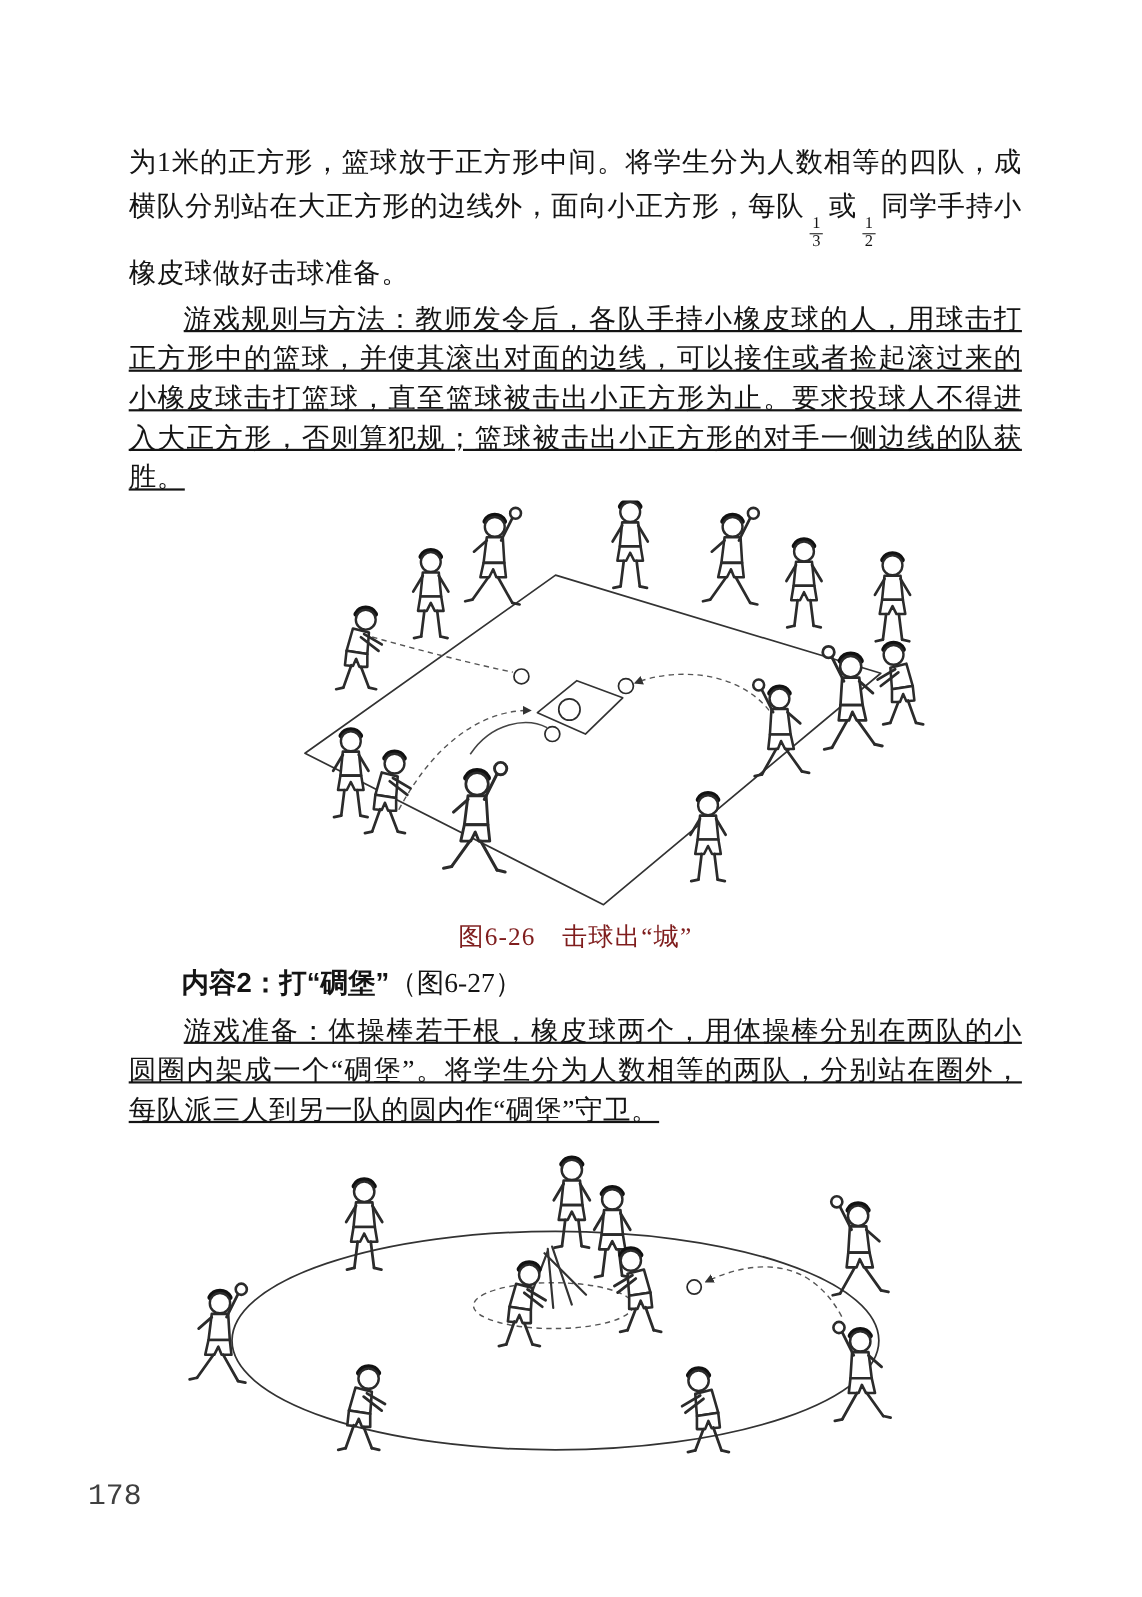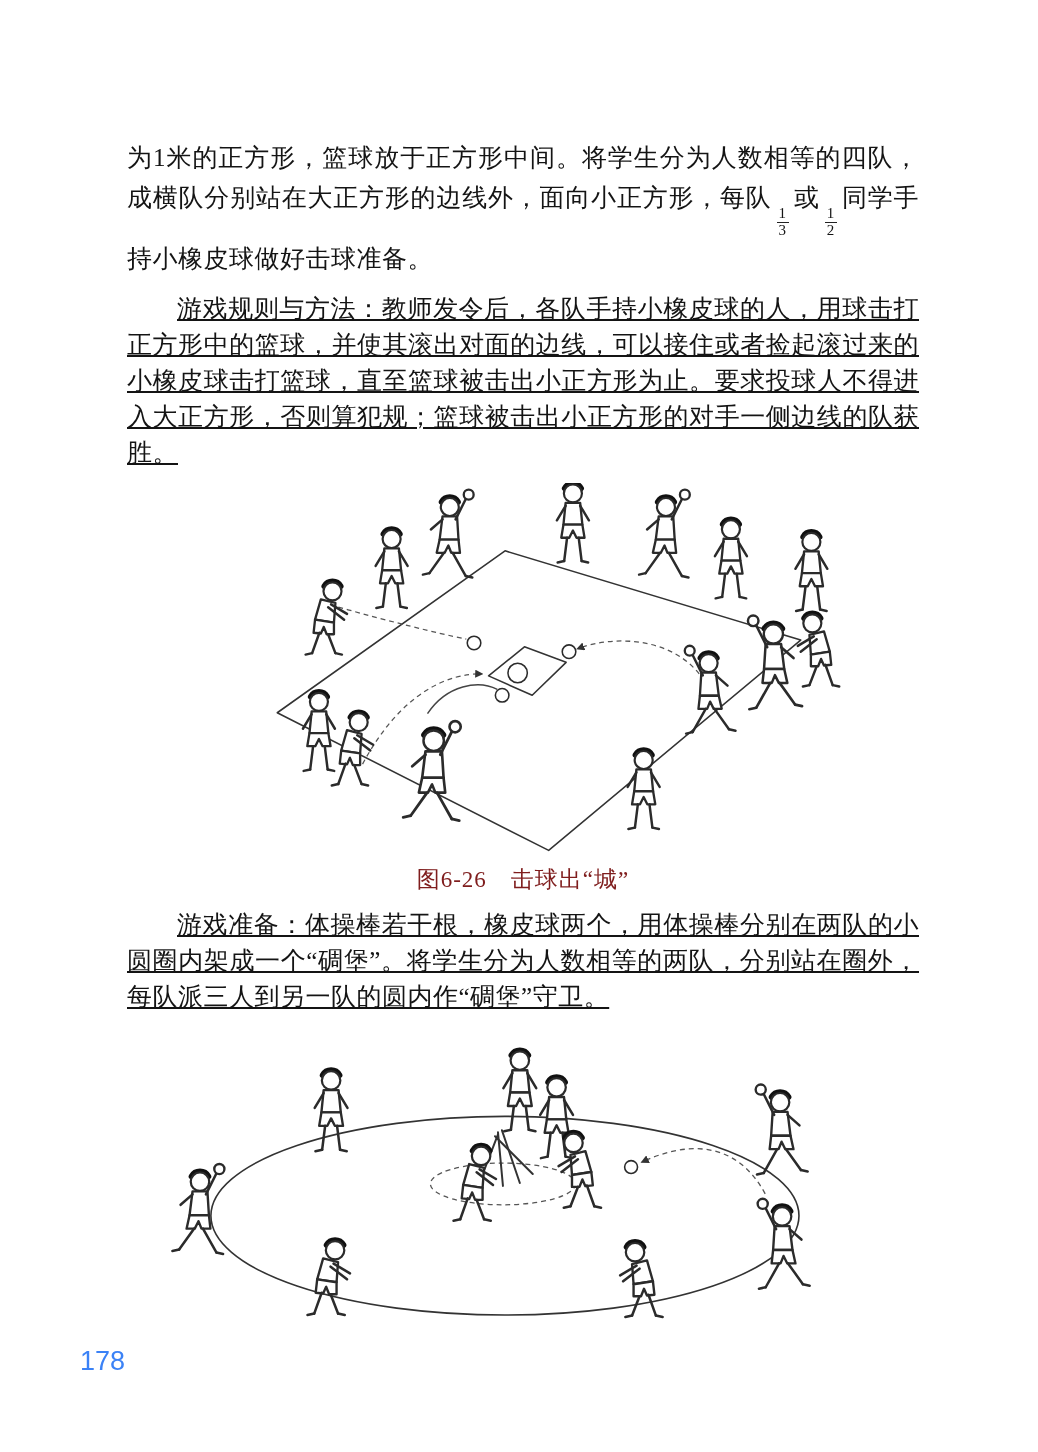--- a/index.html
+++ b/index.html
@@ -15,21 +15,21 @@
   .content{
     position:absolute;
     left:115px;
     top:126px;
     width:816px;
   }
   p.body{
     font-size:25px;
     line-height:36px;
     text-align:justify;
-    margin:12px;
+    margin:2px;
     letter-spacing:0.5px;
   }
   p.first{line-height:40px;margin-bottom:4px;}
   .indent{text-indent:2em;text-decoration:underline;}
   .frac{
     display:inline-flex;
     flex-direction:column;
     align-items:center;
     vertical-align:-12px;
     font-size:15px;
@@ -55,23 +55,23 @@
     color:#7f1d1d;
     letter-spacing:1px;
     margin-top:2px;
   }
   .fig26 svg{margin-left:150px;display:block;}
   .fig27 svg{margin-left:30px;display:block;}
   .pageno{
     position:absolute;
     left:80px;
     top:1346px;
-    font-family:Liberation Sans, sans-serif;
+    font-family:Liberation Mono, monospace;
     font-size:27px;
-    color:#3b82f6;
+    color:#404040;
   }
   
   .limb{stroke:#2b2b2b;stroke-width:1.7;fill:none;stroke-linecap:round;}
   .cloth{fill:#ffffff;stroke:#2b2b2b;stroke-width:1.6;stroke-linejoin:round;}
   .skin{fill:#ffffff;stroke:#2b2b2b;stroke-width:1.5;}
   .hair{stroke:#111111;stroke-width:4;fill:none;stroke-linecap:round;}
   .court{stroke:#333333;stroke-width:1.6;fill:none;stroke-linejoin:round;}
   .dash{stroke:#555555;stroke-width:1.3;fill:none;stroke-dasharray:5 4;}
   .solidarc{stroke:#444444;stroke-width:1.5;fill:none;}
   .ball{fill:#ffffff;stroke:#2b2b2b;stroke-width:1.6;}
@@ -163,20 +163,21 @@
           <use href="#kidA" transform="translate(558,132) scale(1.5)"></use>
           <use href="#kidB" transform="translate(455,260) scale(-1.5,1.5)"></use>
           <use href="#kidB" transform="translate(522,235) scale(-1.6,1.6)"></use>
           <use href="#kidA" transform="translate(385,357) scale(-1.5,1.5)"></use>
           <use href="#kidC" transform="translate(568,210) scale(-1.5,1.5)"></use>
         </g>
       </svg>
       <figcaption>图6-26　击球出“城”</figcaption>
     </figure>
 
+    <p class="heading"><span class="bold">内容2：打“碉堡”</span><span class="rest">（图6-27）</span></p>
 
 
     <p class="body indent">游戏准备：体操棒若干根，橡皮球两个，用体操棒分别在两队的小圆圈内架成一个“碉堡”。将学生分为人数相等的两队，分别站在圈外，每队派三人到另一队的圆内作“碉堡”守卫。</p>
 
     <figure class="fig27">
       <svg width="700" height="298" viewBox="0 0 700 300" xmlns="http://www.w3.org/2000/svg">
         <g>
           <ellipse class="court" cx="360" cy="190" rx="296" ry="100"></ellipse>
         </g>
         <g>

